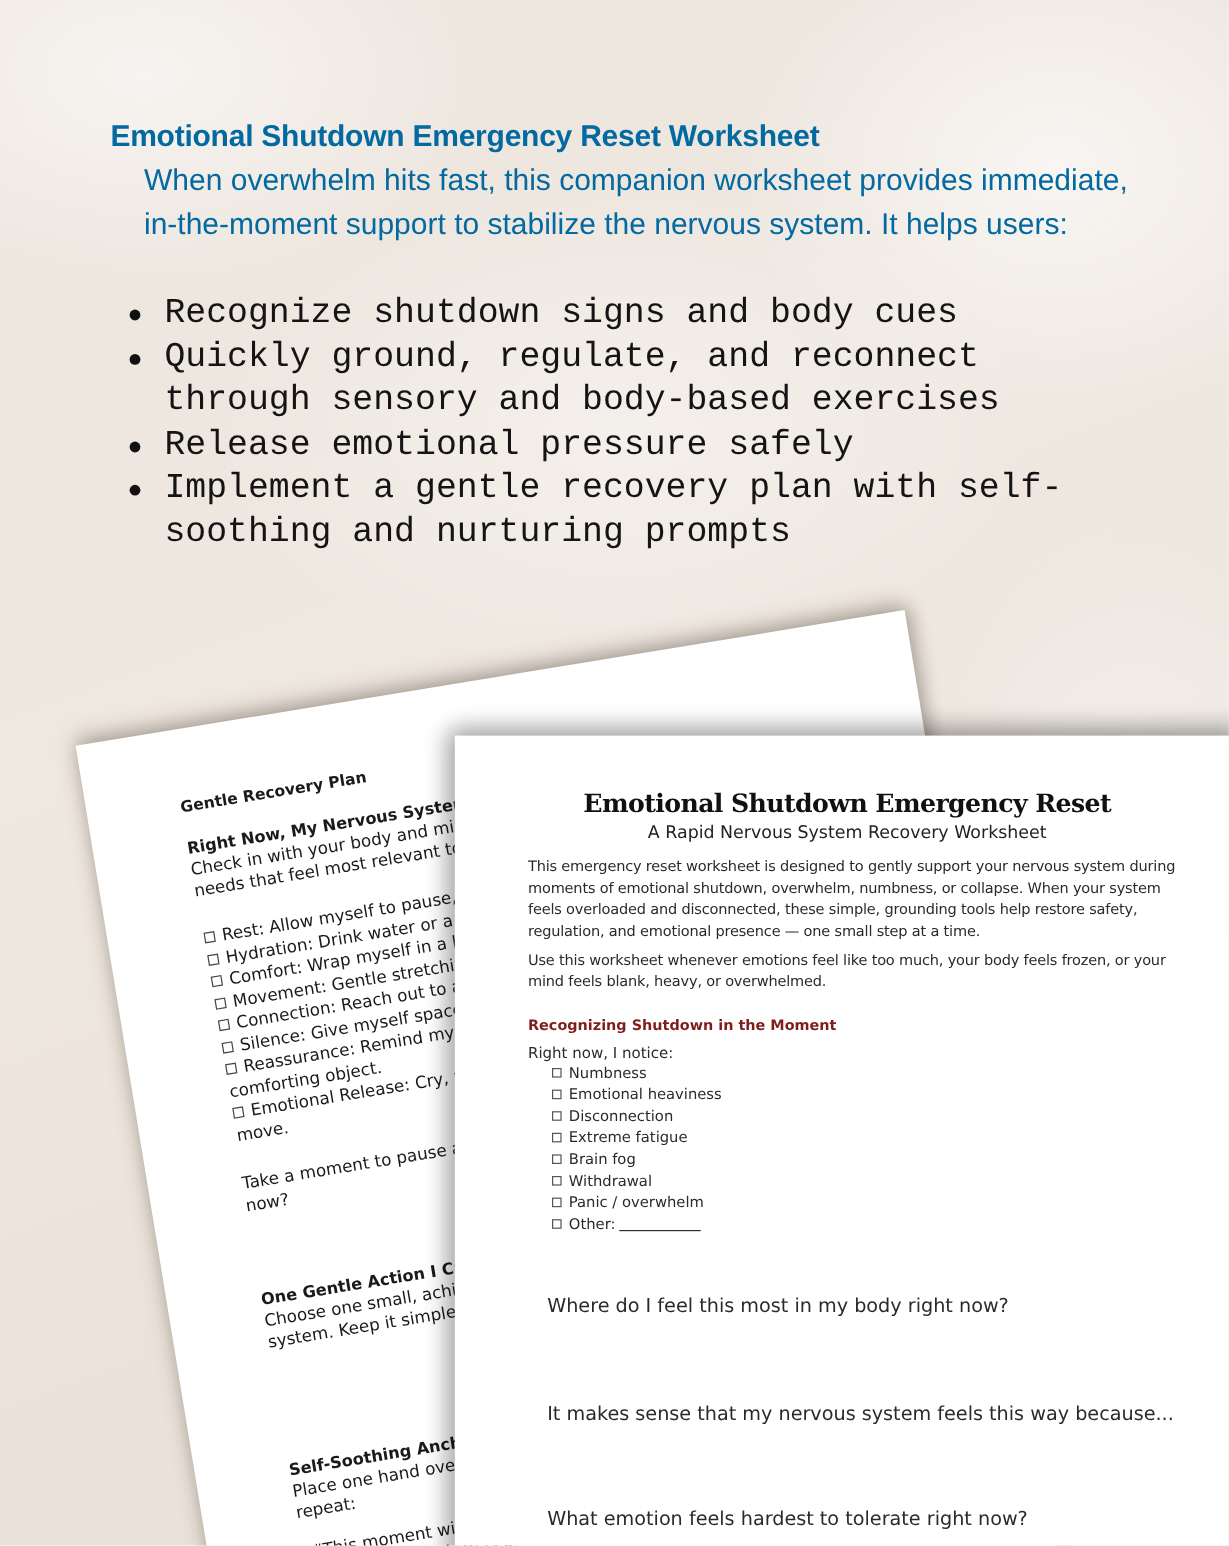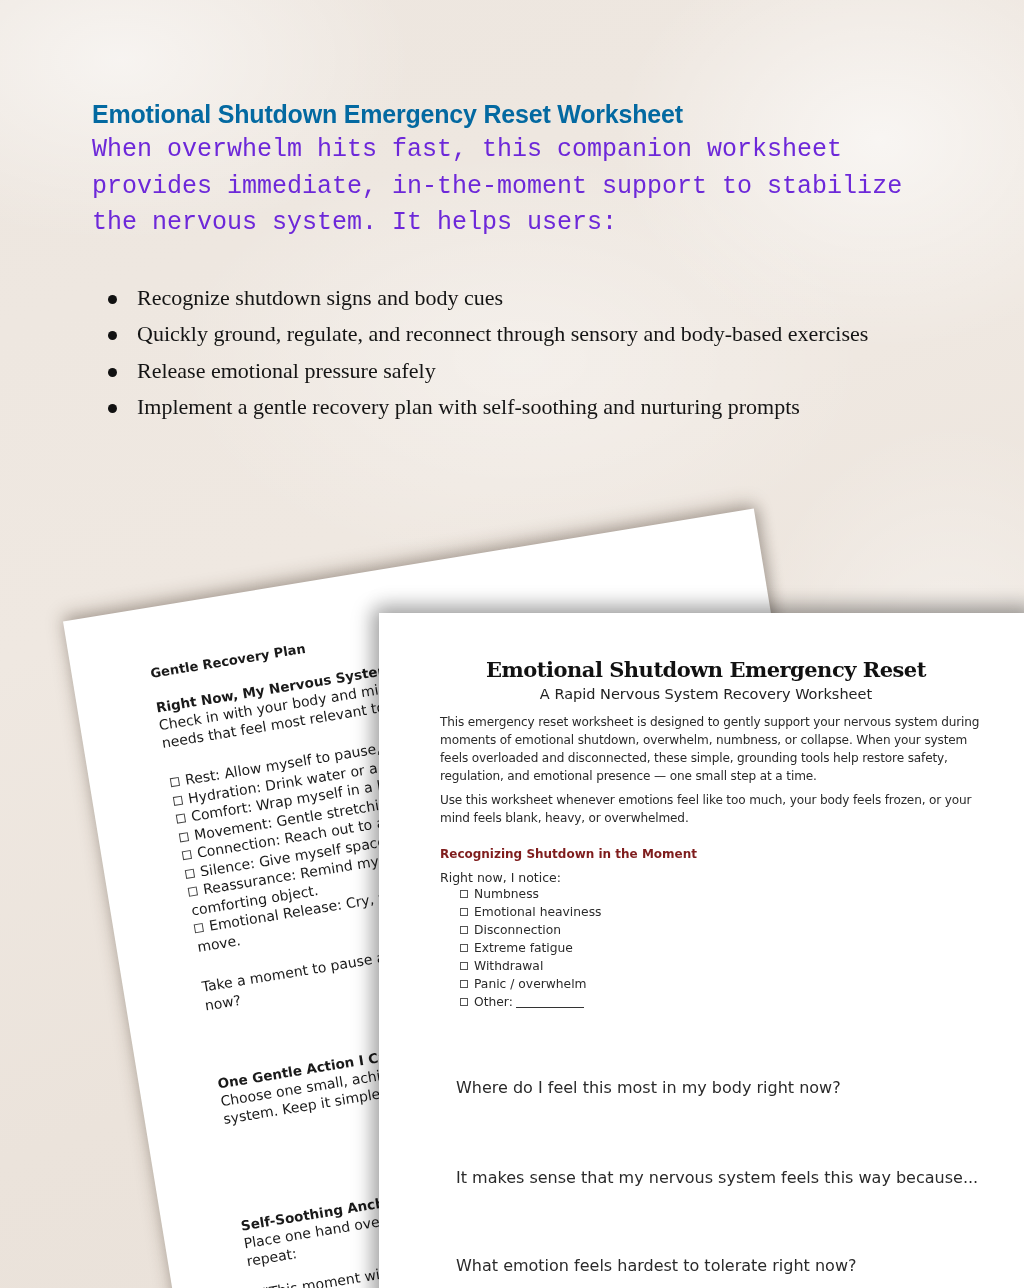--- a/index.html
+++ b/index.html
@@ -25,36 +25,37 @@
   }
   .intro-title {
     font-family: "Liberation Sans", sans-serif;
     font-weight: bold;
     font-size: 25px;
     line-height: 36px;
     color: #0369a1;
     letter-spacing: -0.2px;
   }
   .intro-desc {
-    font-family: Liberation Mono, monospace;
+    font-family: Liberation Sans, sans-serif;
     font-size: 25px;
     line-height: 36.5px;
-    color: #6d28d9;
+    color: #0369a1;
     width: 830px;
+    margin-left: 28px;
   }
   .bullets {
     list-style: none;
     margin-top: 38px;
     padding-left: 16px;
   }
   .bullets li {
     position: relative;
     padding-left: 29px;
-    font-family: Liberation Serif, serif;
-    font-size: 22px;
+    font-family: Liberation Mono, monospace;
+    font-size: 29px;
     line-height: 36.5px;
     color: #141414;
     width: 820px;
   }
   .bullets li .dot {
     position: absolute;
     left: 0;
     top: 15px;
     width: 9px;
     height: 9px;
@@ -261,20 +262,21 @@
     <p class="pf-p">Use this worksheet whenever emotions feel like too much, your body feels frozen, or your mind feels blank, heavy, or overwhelmed.</p>
 
     <div class="pf-h">Recognizing Shutdown in the Moment</div>
     <div class="pf-notice">Right now, I notice:</div>
 
     <div class="pf-list">
       <div class="item"><span class="box"></span><span>Numbness</span></div>
       <div class="item"><span class="box"></span><span>Emotional heaviness</span></div>
       <div class="item"><span class="box"></span><span>Disconnection</span></div>
       <div class="item"><span class="box"></span><span>Extreme fatigue</span></div>
+      <div class="item"><span class="box"></span><span>Brain fog</span></div>
       <div class="item"><span class="box"></span><span>Withdrawal</span></div>
       <div class="item"><span class="box"></span><span>Panic / overwhelm</span></div>
       <div class="item"><span class="box"></span><span>Other:</span><span class="blank"></span></div>
     </div>
 
     <div class="pf-q" style="top:365px">Where do I feel this most in my body right now?</div>
     <div class="pf-q" style="top:455px">It makes sense that my nervous system feels this way because...</div>
     <div class="pf-q" style="top:543px">What emotion feels hardest to tolerate right now?</div>
   </div>
 </div>

